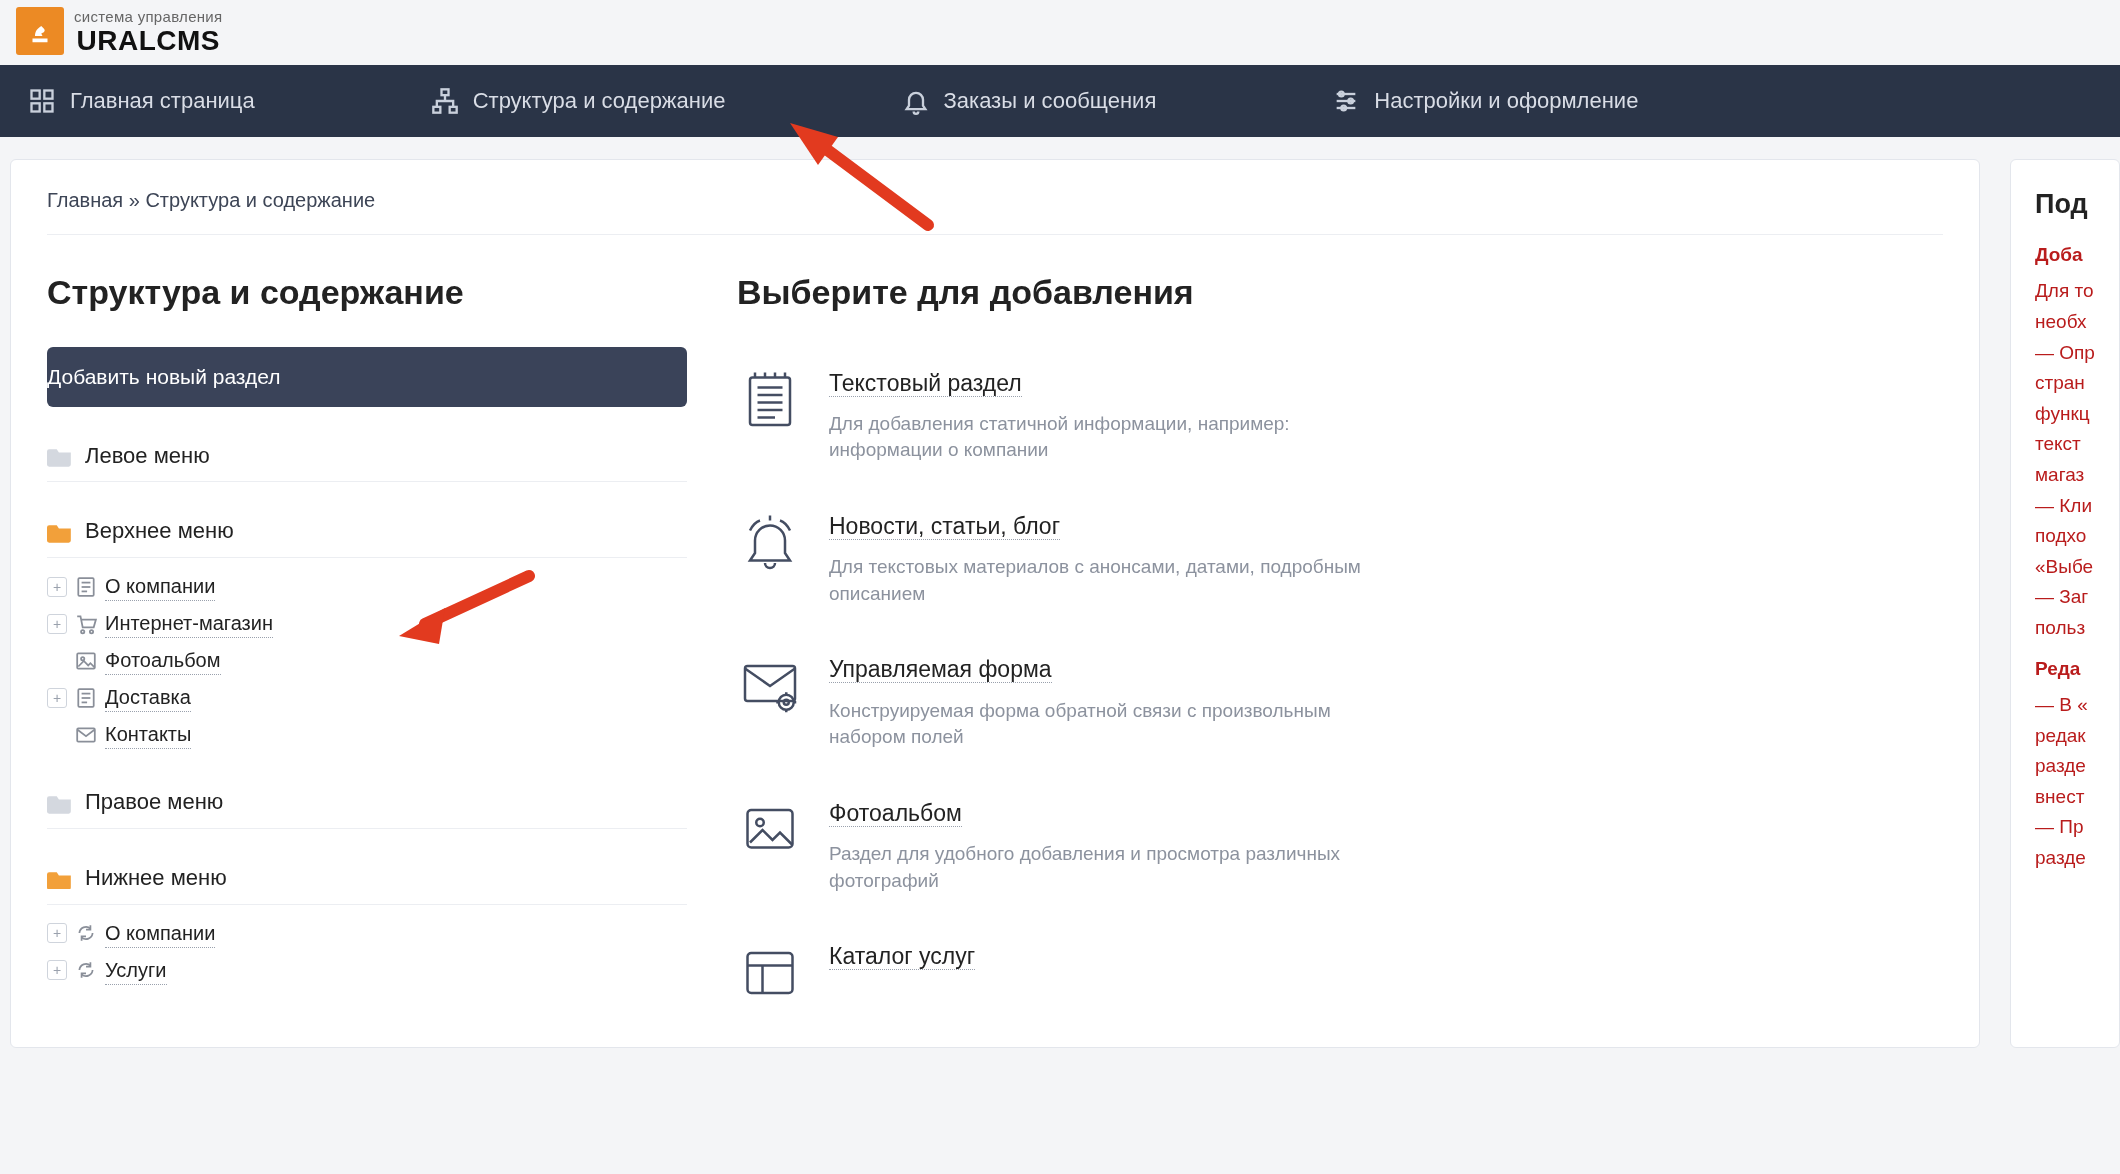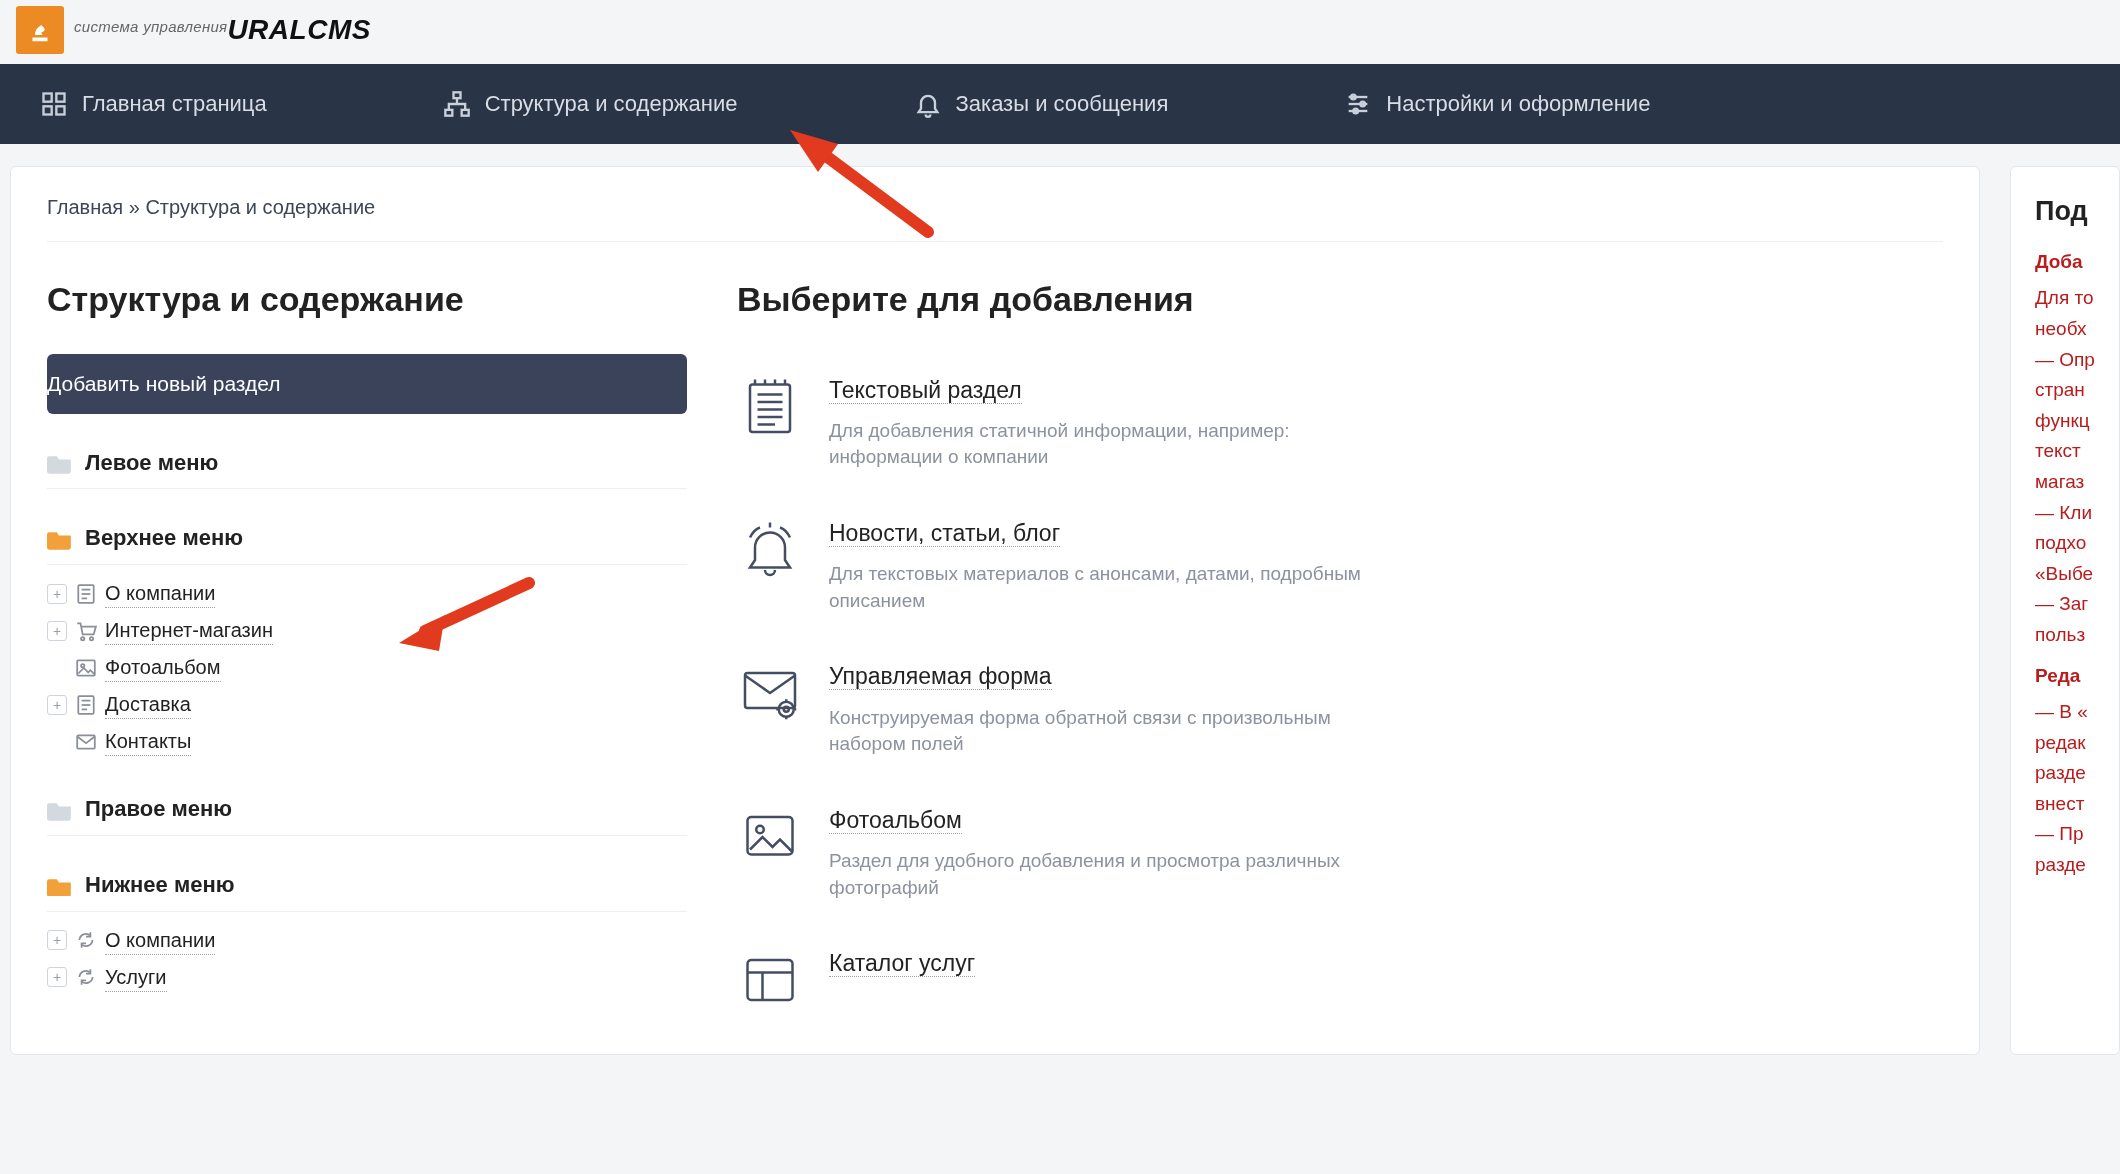--- a/index.html
+++ b/index.html
@@ -20,31 +20,31 @@
     background: #f4f5f7;
   }
   .logo-mark {
     width: 48px; height: 48px;
     background: #ec8a24;
     border-radius: 3px;
     display: flex; align-items: center; justify-content: center;
     margin-right: 10px;
   }
   .logo-mark svg { fill: #fff; }
-  .logo-text { display: flex; flex-direction: row; font-style: italic; }
+  .logo-text { display: flex; flex-direction: column; }
   .logo-sub { font-size: 15px; color: #666; letter-spacing: .3px; }
   .logo-main { font-size: 28px; font-weight: 800; letter-spacing: .5px; color: #111; line-height: 1; text-align: center; }
 
   
   .primary-nav {
     background: #2a3447;
     display: flex;
     align-items: center;
-    padding: 0 12px;
-    height: 80px;
+    padding: 0 0;
+    height: 72px;
     width: 100%;
   }
   .primary-nav .nav-item {
     display: flex;
     align-items: center;
     color: #d9dde6;
     padding: 0 28px;
     height: 100%;
     font-size: 22px;
     cursor: pointer;
@@ -101,21 +101,21 @@
     padding: 18px 0;
     text-align: left;
     cursor: pointer;
     margin-bottom: 28px;
   }
 
   
   .tree-block { margin-bottom: 28px; }
   .tree-folder {
     display: flex; align-items: center; gap: 12px;
-    font-size: 22px; font-weight: 700; color: #222;
+    font-size: 22px; font-weight: 400; color: #222;
     padding: 6px 0 10px 0;
     border-bottom: 1px solid #eceef2;
   }
   .folder-icon { width: 26px; height: 22px; display: inline-block; }
   .folder-icon.closed svg path { fill: #d4d8df; }
   .folder-icon.open svg path { fill: #f2a03a; }
   .tree-children { margin-top: 10px; }
   .tree-row {
     display: flex; align-items: center; gap: 8px;
     padding: 4px 0;

